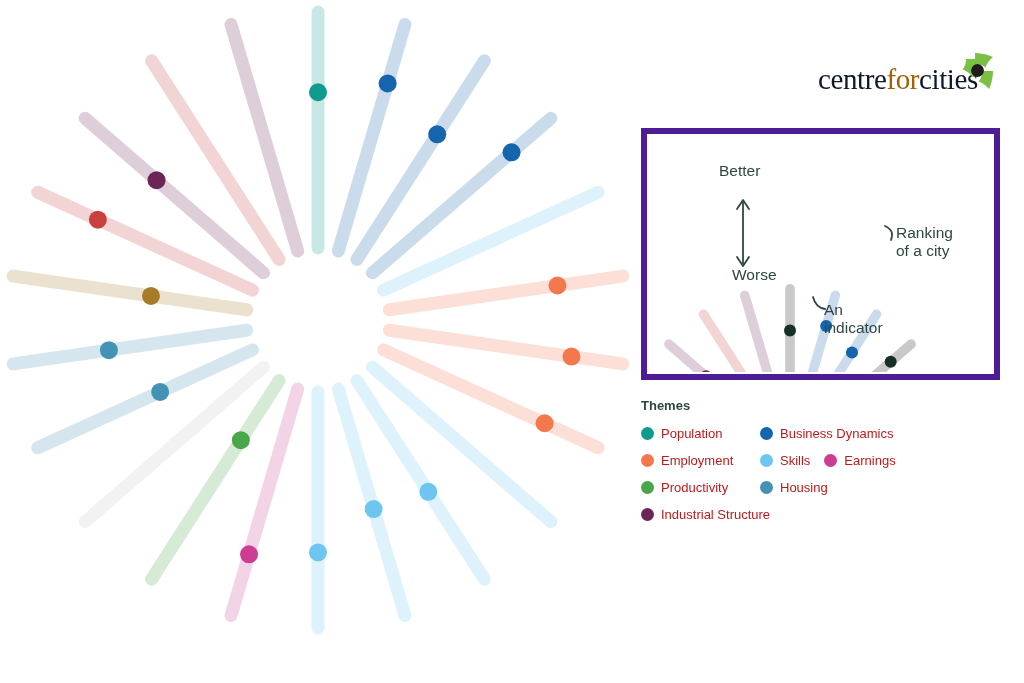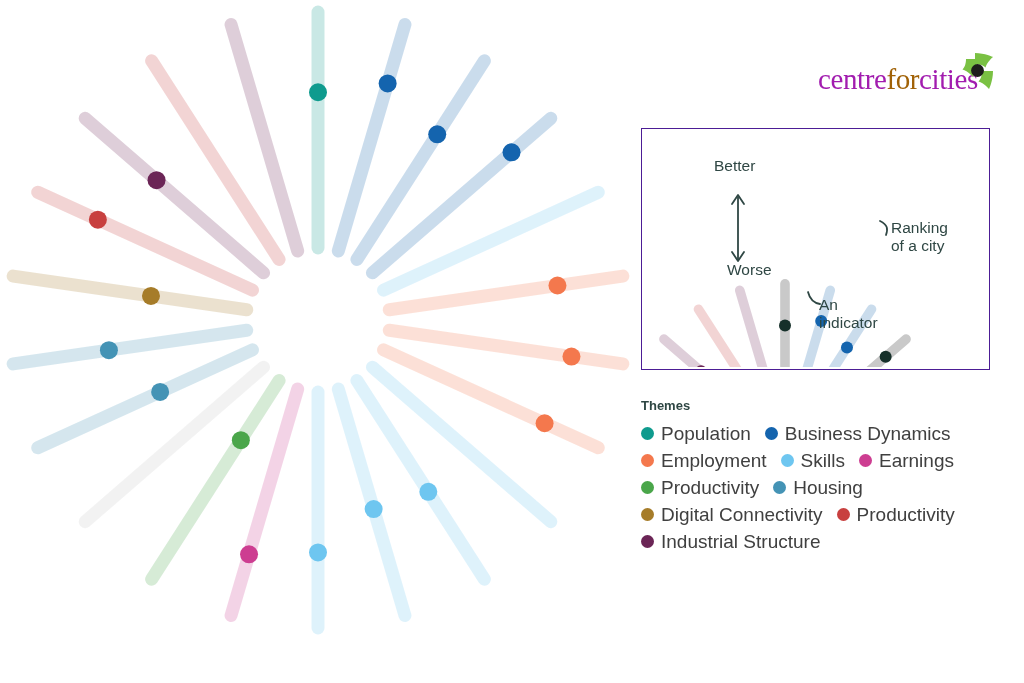--- a/index.html
+++ b/index.html
@@ -35,38 +35,38 @@
   }
   #logo-wordmark {
     position: absolute;
     left: 0;
     bottom: 2px;
     font-family: "Liberation Serif", serif;
     font-size: 29px;
     letter-spacing: -0.4px;
     white-space: nowrap;
   }
-  .wm-dark { color: #a21caf; }
+  .wm-dark { color: #0f172a; }
   .wm-green { color: #a16207; }
   #logo-mark {
     position: absolute;
     right: 0;
     top: 0;
     width: 46px;
     height: 46px;
   }
 
   
   #inset-panel {
     position: absolute;
     left: 641px;
     top: 128px;
     width: 347px;
     height: 240px;
-    border: 1px solid #4c1d95;
+    border: 6px solid #4c1d95;
     background: #ffffff;
     overflow: hidden;
   }
   #inset-svg { position: absolute; left: 0; top: 0; }
   .inset-label {
     position: absolute;
     font-size: 15.5px;
     line-height: 18px;
     color: #2f4744;
     white-space: pre-line;
@@ -101,22 +101,22 @@
     white-space: nowrap;
   }
   .legend-swatch {
     width: 13px;
     height: 13px;
     border-radius: 50%;
     flex: 0 0 auto;
     margin-right: 7px;
   }
   .legend-label {
-    font-size: 19px;
-    color: #404040;
+    font-size: 13px;
+    color: #b91c1c;
   }
 </style>
 </head>
 <body>
 
 <svg id="radial-chart" viewBox="0 0 640 660" width="640" height="660">
     <g>
       <line x1="318.00" y1="248.00" x2="318.00" y2="12.00" stroke="#0f9b8e" stroke-width="13" stroke-linecap="round" opacity="0.22"></line>
       <circle cx="318.00" cy="92.24" r="9" fill="#0f9b8e"></circle>
     </g>
@@ -343,29 +343,19 @@
         <div class="legend-item" style="margin-right: 14px; min-width: 105px;">
           <span class="legend-swatch" style="background: rgb(74, 166, 74);"></span>
           <span class="legend-label">Productivity</span>
         </div>
         <div class="legend-item" style="margin-right: 14px;">
           <span class="legend-swatch" style="background: rgb(68, 147, 181);"></span>
           <span class="legend-label">Housing</span>
         </div>
       </div>
       <div class="legend-row">
-        <div class="legend-item" style="margin-right: 14px; min-width: 148px;">
-          <span class="legend-swatch" style="background: rgb(166, 124, 41);"></span>
-          <span class="legend-label">Digital Connectivity</span>
-        </div>
-        <div class="legend-item" style="margin-right: 14px;">
-          <span class="legend-swatch" style="background: rgb(200, 64, 63);"></span>
-          <span class="legend-label">Productivity</span>
-        </div>
-      </div>
-      <div class="legend-row">
         <div class="legend-item" style="margin-right: 14px;">
           <span class="legend-swatch" style="background: rgb(107, 37, 86);"></span>
           <span class="legend-label">Industrial Structure</span>
         </div>
       </div>
     </div>
 </div>
 
 </body></html>

